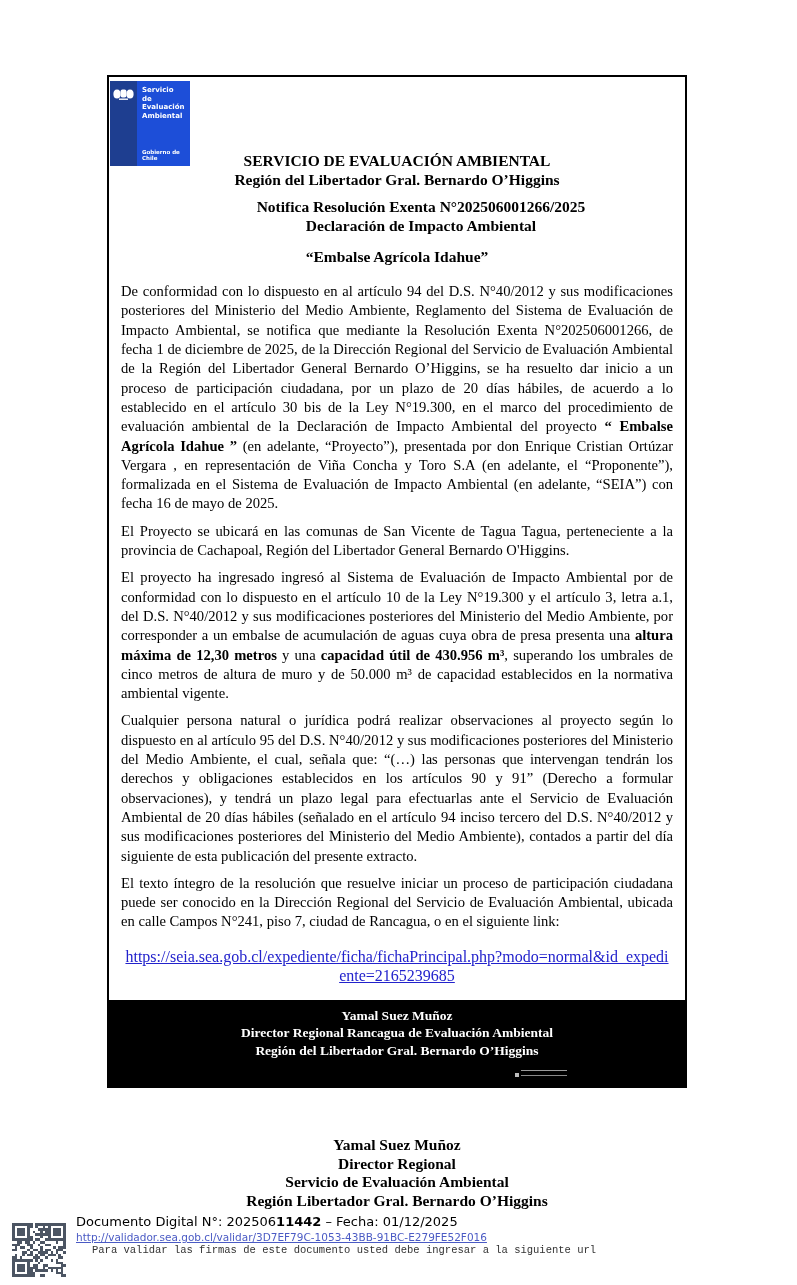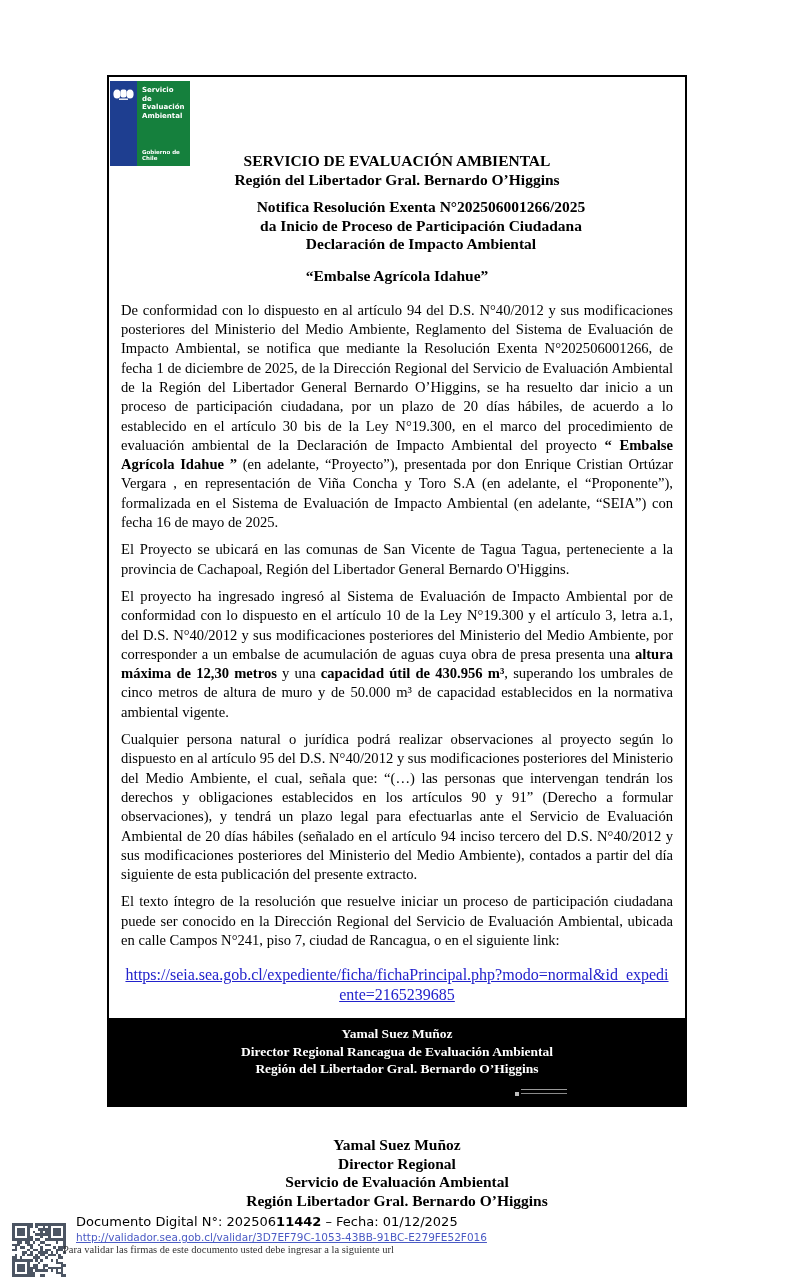--- a/index.html
+++ b/index.html
@@ -64,22 +64,22 @@
   }
 
   
   .qr { position:absolute; left:12px; top:1221px; width:54px; height:58px; }
   .doc-number {
     position:absolute; left:76px; top:1214px;
     font-family:"DejaVu Sans","Liberation Sans",sans-serif; font-size:13px; color:#000;
   }
   .doc-number .b { font-weight:bold; }
   .validation-instruction {
-    position:absolute; left:63px; top:1244px;
-    font-family:Liberation Serif, serif; font-size:10.5px; color:#333;
+    position:absolute; left:92px; top:1244px;
+    font-family:Liberation Mono, monospace; font-size:10.5px; color:#333;
   }
   .validator-link {
     position:absolute; left:76px; top:1231px;
     font-family:"DejaVu Sans","Liberation Sans",sans-serif; font-size:10.5px;
     color:#4a5ac4; text-decoration:underline; cursor:pointer;
   }
 </style>
 </head>
 <body>
 
@@ -87,38 +87,37 @@
 
   <div class="logo">
     <div class="logo-blue" style="background: rgb(30, 62, 144);">
       <svg class="logo-crest" viewBox="0 0 21 16">
         <ellipse cx="4" cy="8" rx="3.6" ry="4.5" fill="#ffffff"></ellipse>
         <ellipse cx="17" cy="8" rx="3.6" ry="4.5" fill="#ffffff"></ellipse>
         <rect x="7.5" y="3.5" width="6" height="8" rx="2" fill="#ffffff"></rect>
         <rect x="6" y="12.5" width="9" height="1.4" fill="#ffffff"></rect>
       </svg>
     </div>
-    <div class="logo-red" style="background: #15803d;">
+    <div class="logo-red" style="background: #1d4ed8;">
       <div class="logo-service">
         <div>Servicio</div>
         <div>de Evaluación</div>
         <div>Ambiental</div>
       </div>
       <div class="logo-gov">Gobierno de Chile</div>
     </div>
   </div>
 
   <div class="header-block">
     <div>SERVICIO DE EVALUACIÓN AMBIENTAL</div>
     <div>Región del Libertador Gral. Bernardo O’Higgins</div>
   </div>
 
   <div class="notice-block">
     <div>Notifica Resolución Exenta N°202506001266/2025</div>
-    <div>da Inicio de Proceso de Participación Ciudadana</div>
     <div>Declaración de Impacto Ambiental</div>
   </div>
 
   <div class="project-title">“Embalse Agrícola Idahue”</div>
 
   <div class="body-text">
     <p><span>De conformidad con lo dispuesto en al artículo 94 del D.S. N°40/2012 y sus modificaciones posteriores del Ministerio del Medio Ambiente, Reglamento del Sistema de Evaluación de Impacto Ambiental, se notifica que mediante la Resolución Exenta N°202506001266, de fecha 1 de diciembre de 2025, de la Dirección Regional del Servicio de Evaluación Ambiental de la Región del Libertador General Bernardo O’Higgins, se ha resuelto dar inicio a un proceso de participación ciudadana, por un plazo de 20 días hábiles, de acuerdo a lo establecido en el artículo 30 bis de la Ley N°19.300, en el marco del procedimiento de evaluación ambiental de la Declaración de Impacto Ambiental del proyecto </span><span class="b">“ Embalse Agrícola Idahue ”</span><span> (en adelante, “Proyecto”), presentada por don Enrique Cristian Ortúzar Vergara , en representación de Viña Concha y Toro S.A (en adelante, el “Proponente”), formalizada en el Sistema de Evaluación de Impacto Ambiental (en adelante, “SEIA”) con fecha 16 de mayo de 2025.</span></p>
     <p><span>El Proyecto se ubicará en las comunas de San Vicente de Tagua Tagua, perteneciente a la provincia de Cachapoal, Región del Libertador General Bernardo O'Higgins.</span></p>
     <p><span>El proyecto ha ingresado ingresó al Sistema de Evaluación de Impacto Ambiental por de conformidad con lo dispuesto en el artículo 10 de la Ley N°19.300 y el artículo 3, letra a.1, del D.S. N°40/2012 y sus modificaciones posteriores del Ministerio del Medio Ambiente, por corresponder a un embalse de acumulación de aguas cuya obra de presa presenta una </span><span class="b">altura máxima de 12,30 metros</span><span> y una </span><span class="b">capacidad útil de 430.956 m³</span><span>, superando los umbrales de cinco metros de altura de muro y de 50.000 m³ de capacidad establecidos en la normativa ambiental vigente.</span></p>
     <p><span>Cualquier persona natural o jurídica podrá realizar observaciones al proyecto según lo dispuesto en al artículo 95 del D.S. N°40/2012 y sus modificaciones posteriores del Ministerio del Medio Ambiente, el cual, señala que: “(…) las personas que intervengan tendrán los derechos y obligaciones establecidos en los artículos 90 y 91” (Derecho a formular observaciones), y tendrá un plazo legal para efectuarlas ante el Servicio de Evaluación Ambiental de 20 días hábiles (señalado en el artículo 94 inciso tercero del D.S. N°40/2012 y sus modificaciones posteriores del Ministerio del Medio Ambiente), contados a partir del día siguiente de esta publicación del presente extracto.</span></p>

